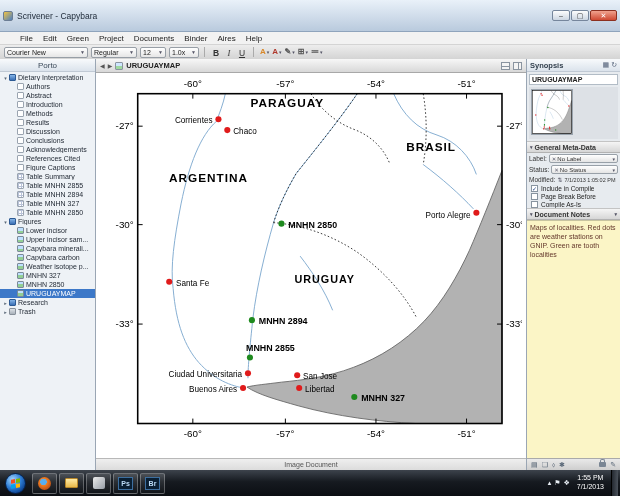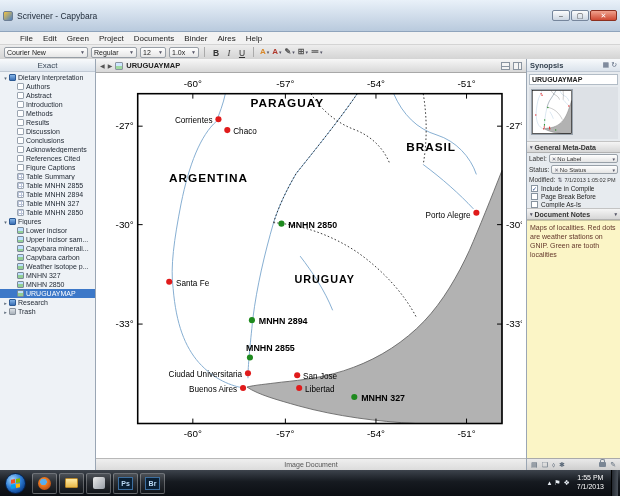--- a/index.html
+++ b/index.html
@@ -189,21 +189,21 @@
         <span class="fb-ic">
           <span class="g" style="color: rgb(85, 85, 85);">≔</span>
           <span class="a">▾</span>
         </span>
       </div>
   </div>
 
   <div class="main">
 
     <div class="binder">
-      <div class="binder-header">Exact</div>
+      <div class="binder-header">Porto</div>
       <div class="tree">
           <div class="tree-row" style="padding-left: 2px;">
             <span class="tw">▾</span>
             <span class="ic ic-folder"></span>
             <span class="tlabel">Dietary Interpretation</span>
           </div>
           <div class="tree-row" style="padding-left: 10px;">
             <span class="tw"></span>
             <span class="ic ic-doc"></span>
             <span class="tlabel">Authors</span>

